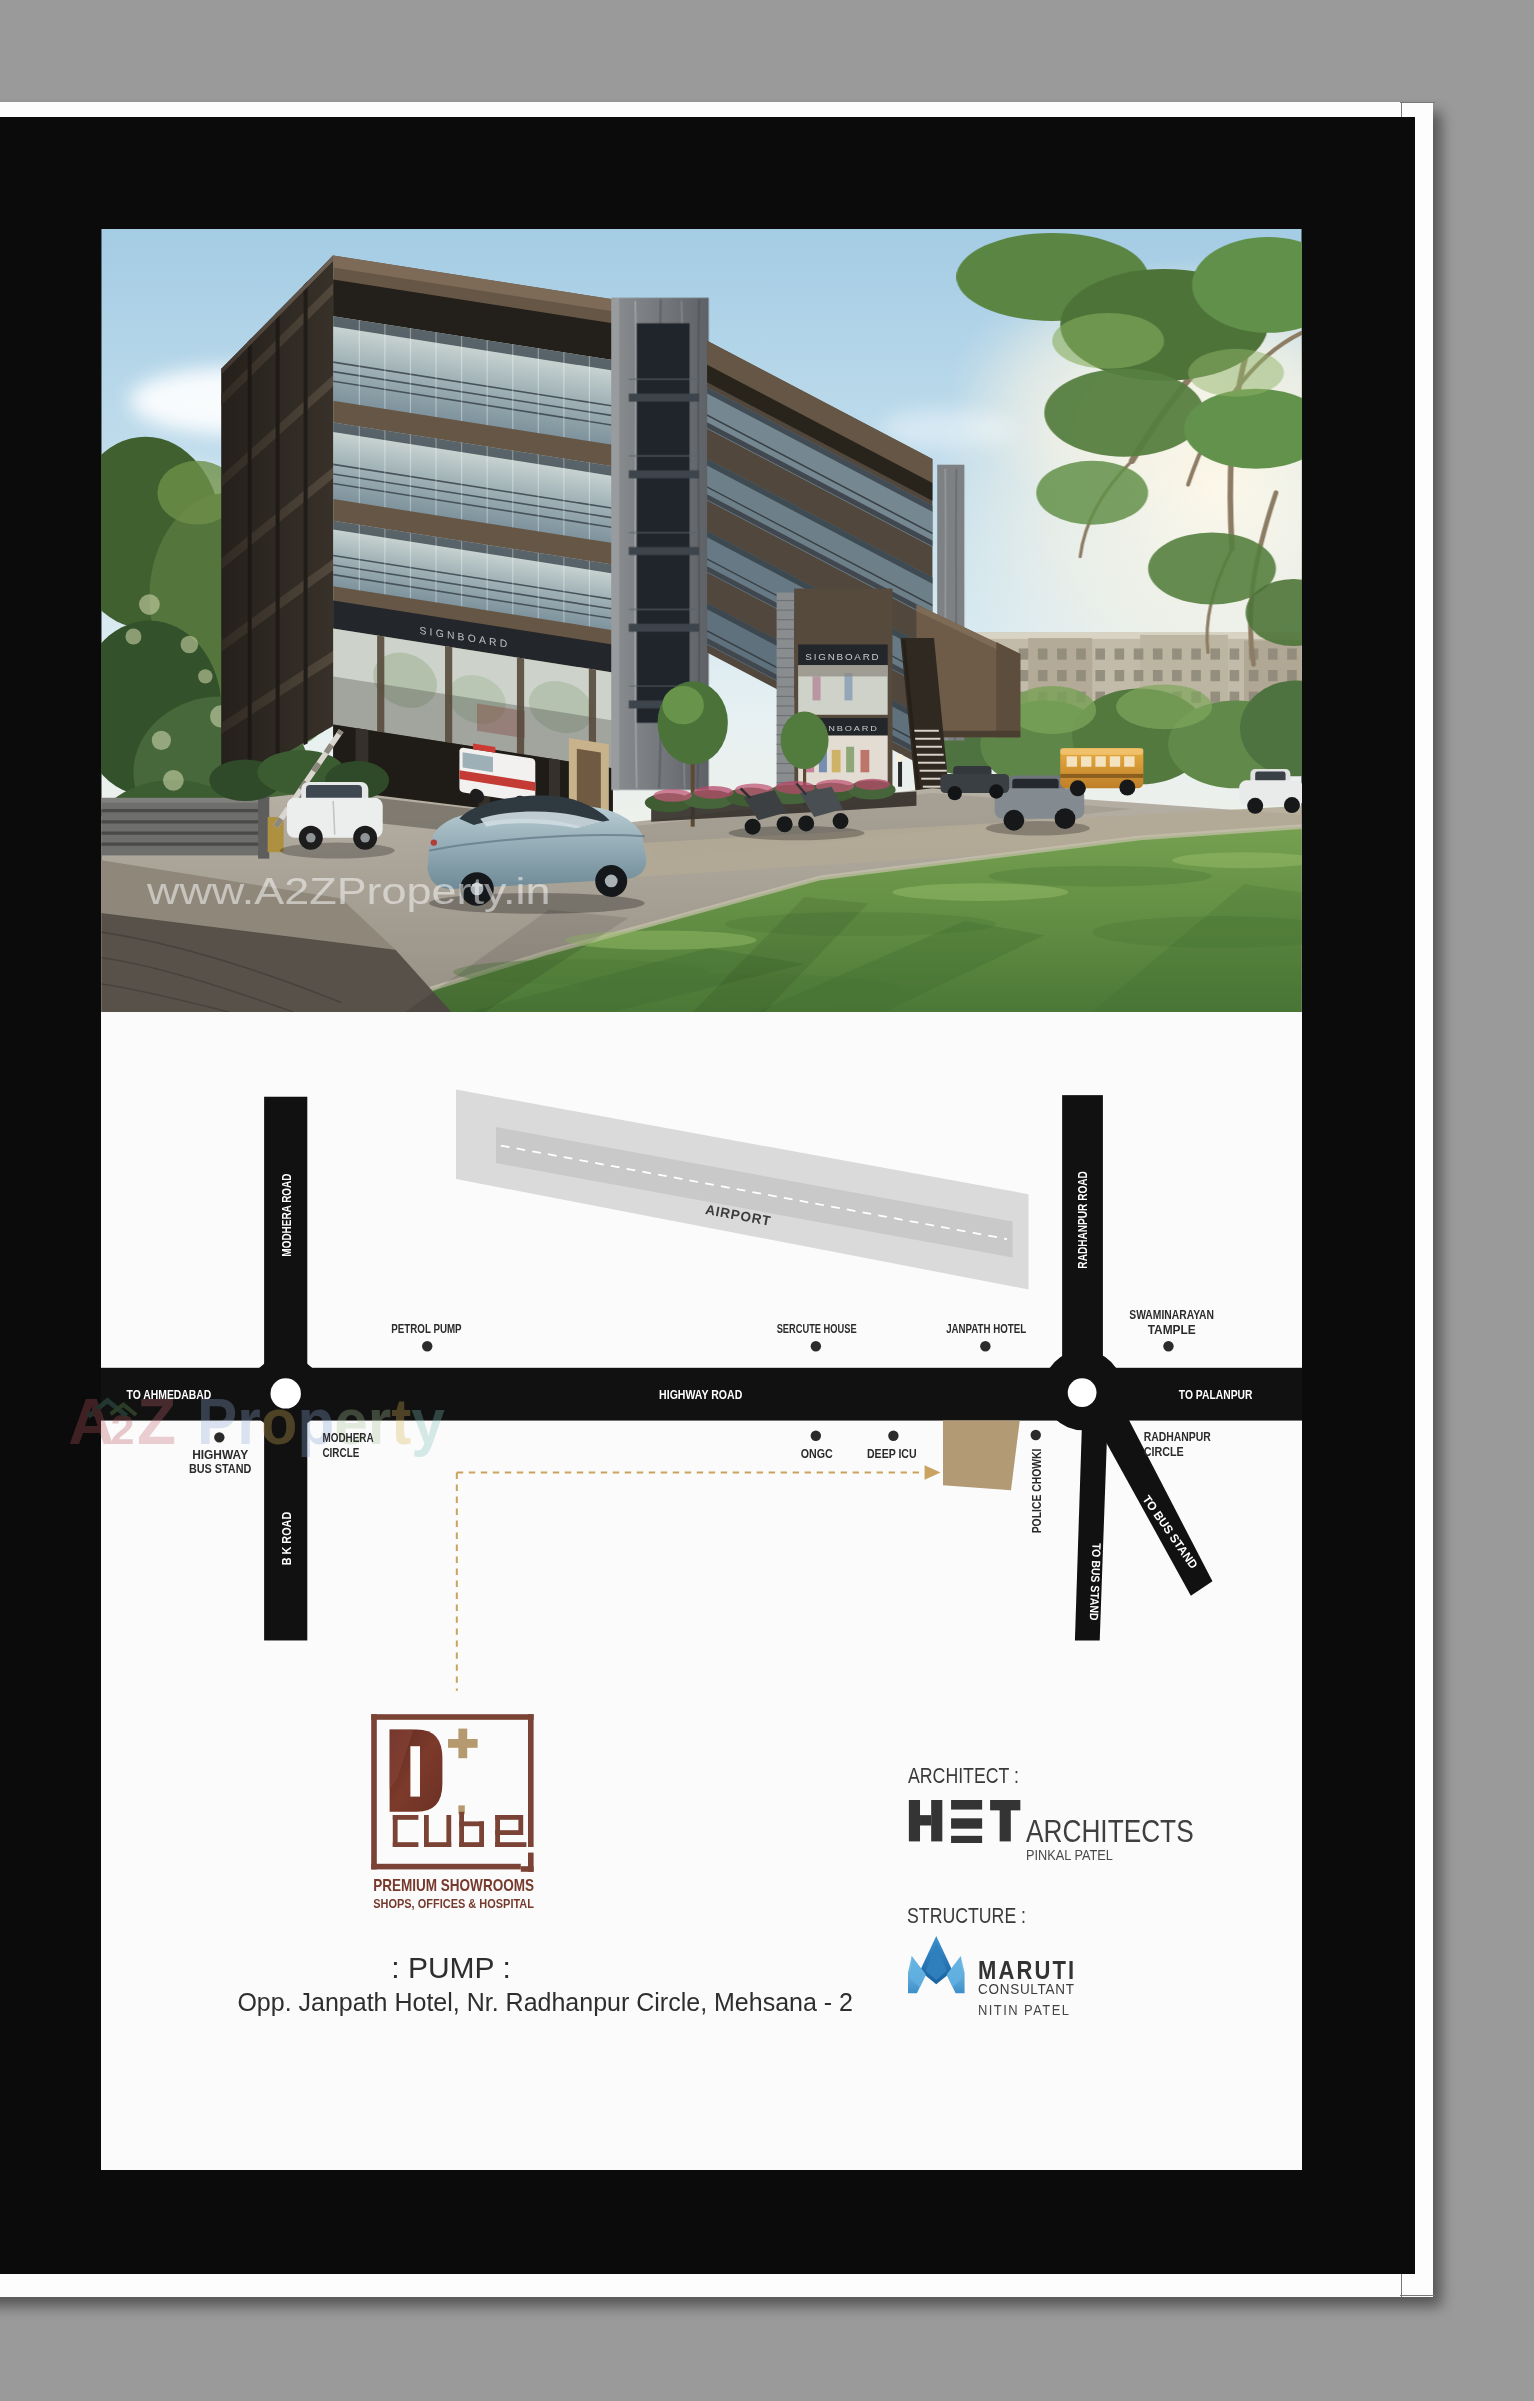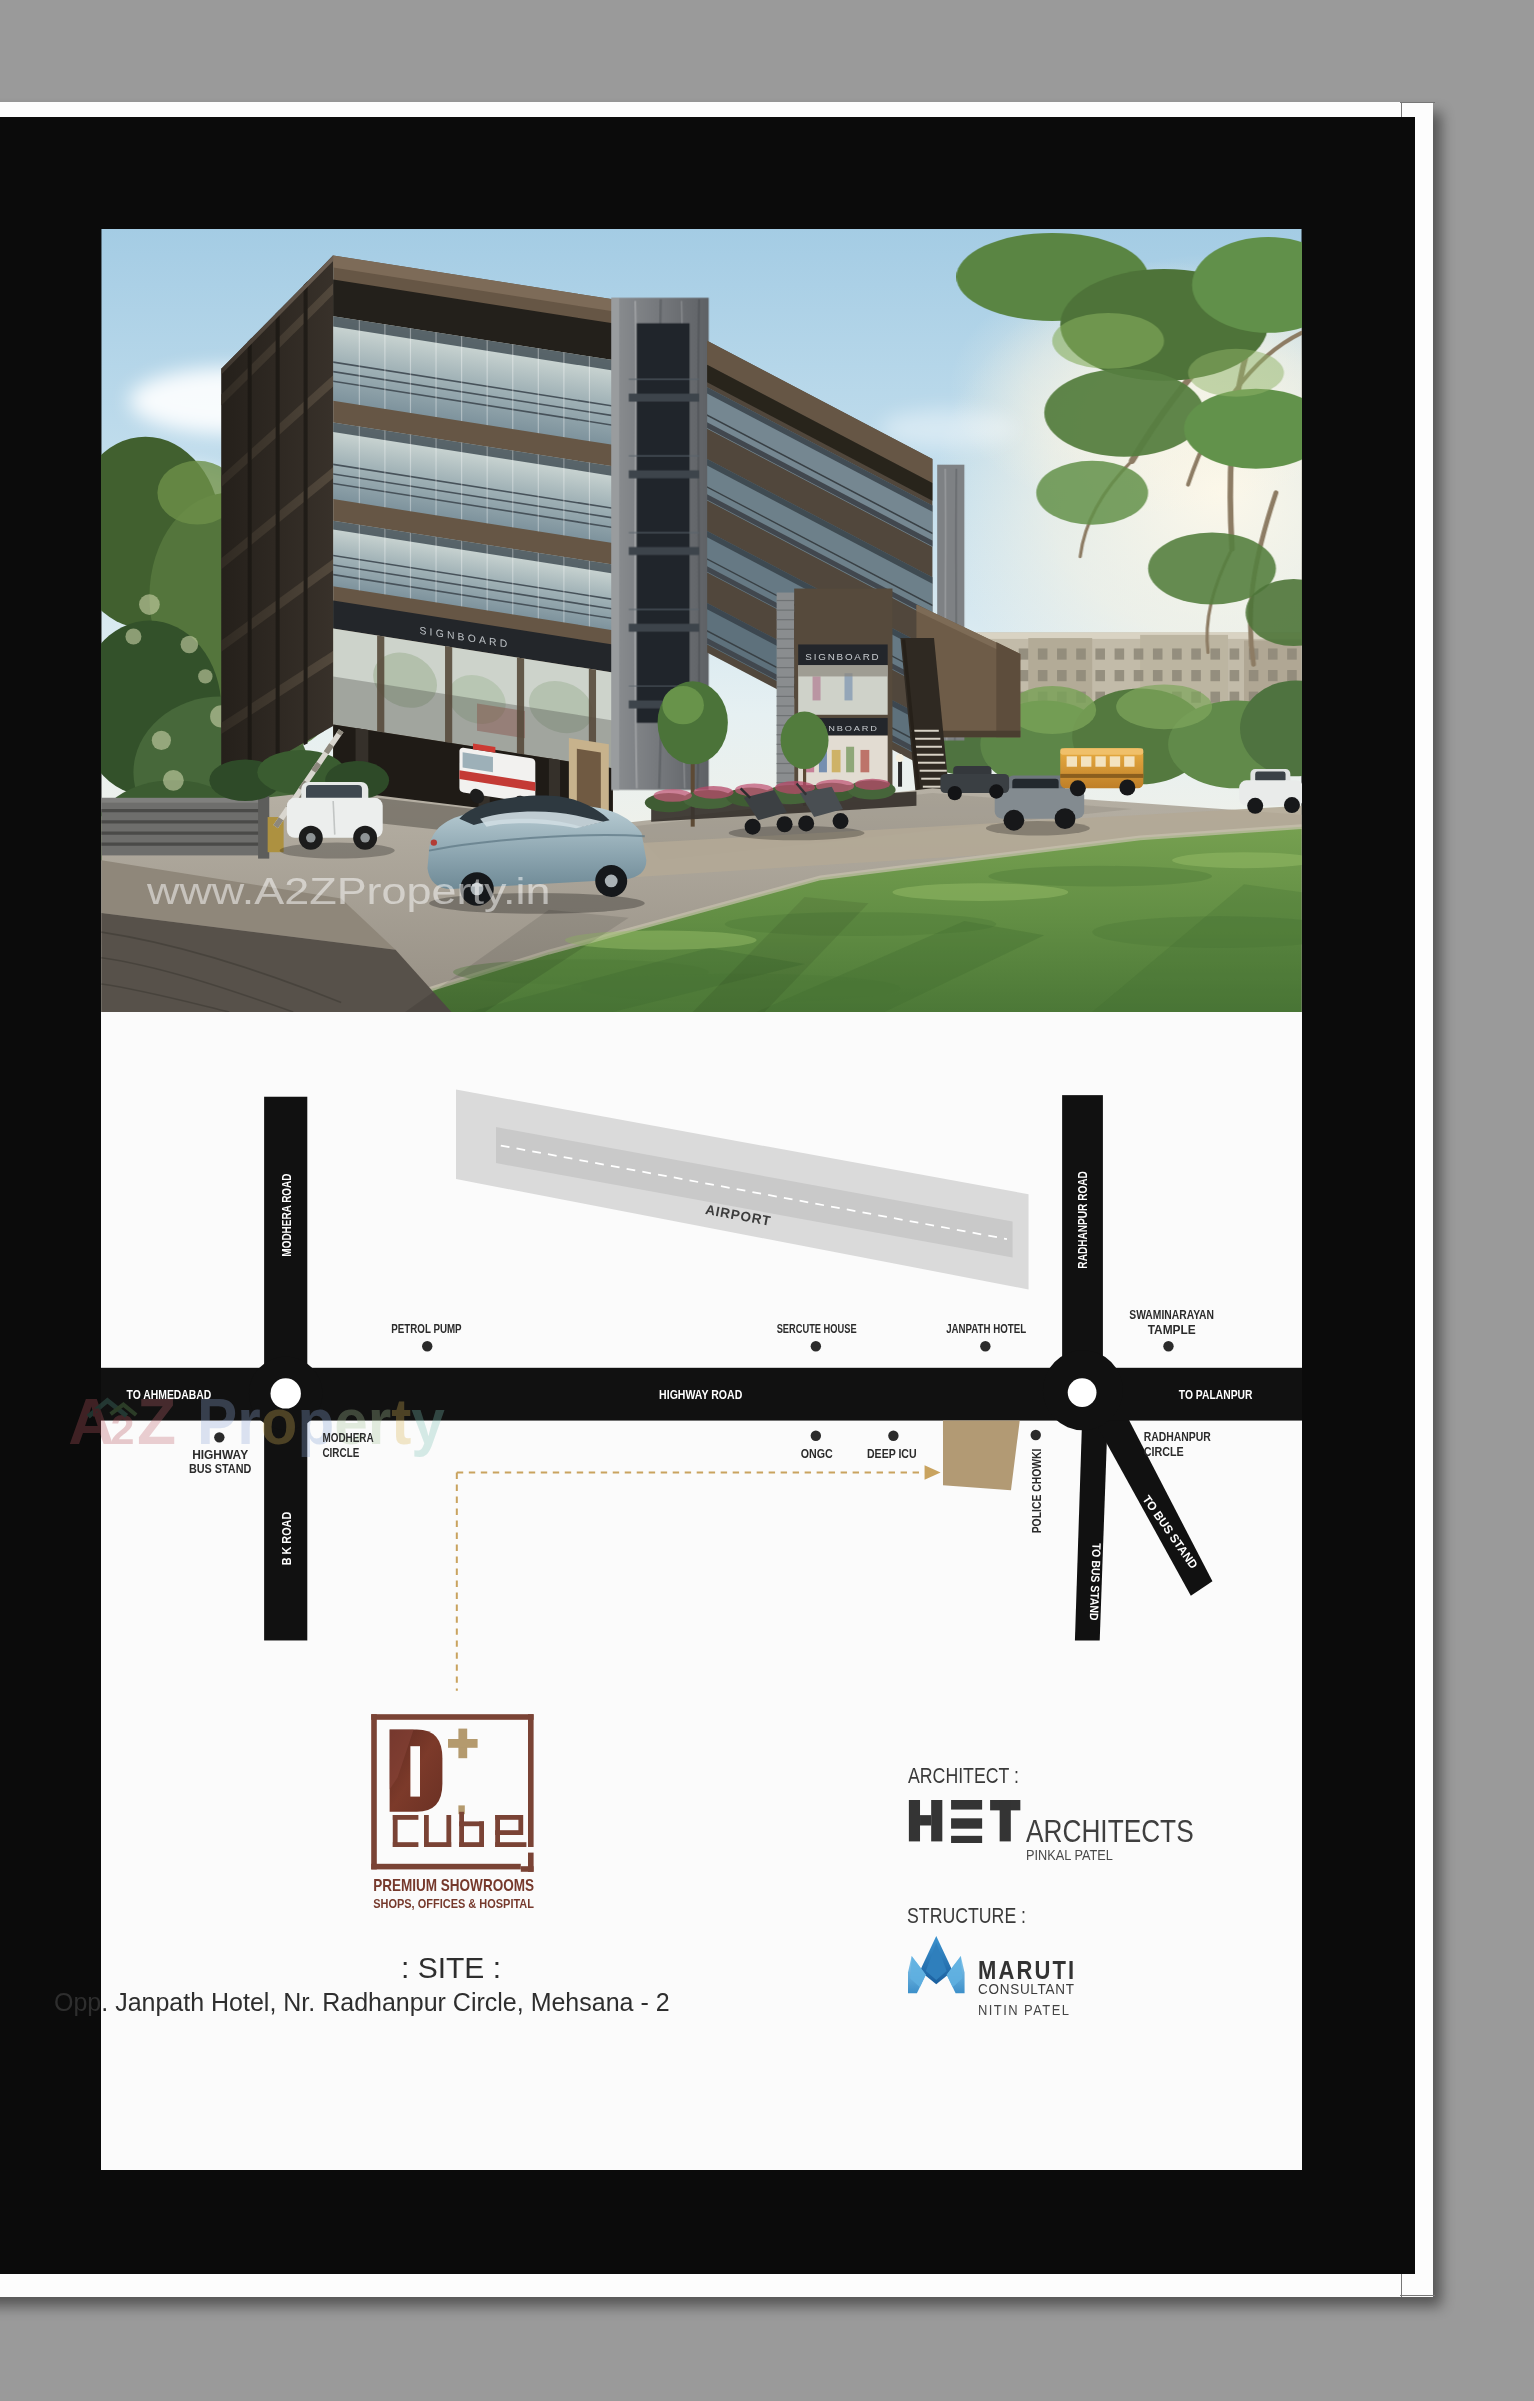--- a/index.html
+++ b/index.html
@@ -746,23 +746,23 @@
       <rect x="193" y="135" width="6" height="25"></rect>
       <rect x="164" y="154" width="34" height="6"></rect>
       <rect x="164" y="169" width="39" height="6"></rect>
   </g>
 
   <text x="112" y="230" text-anchor="middle" font-family="Liberation Sans" font-weight="bold" font-size="21" fill="#76392c" textLength="201" lengthAdjust="spacingAndGlyphs">PREMIUM SHOWROOMS</text>
 
   <text x="112" y="251" text-anchor="middle" font-family="Liberation Sans" font-weight="bold" font-size="16" fill="#76392c" textLength="201" lengthAdjust="spacingAndGlyphs">SHOPS, OFFICES &amp; HOSPITAL</text>
 </svg>
 
-<div class="abs" style="left:211px;top:1951px;width:480px;text-align:center;font-size:30px;color:#2e2e2e">: SITE :</div>
-
-<div class="abs" style="left:54px;top:1988px;width:799px;text-align:left;font-size:25px;color:#2e2e2e">Opp. Janpath Hotel, Nr. Radhanpur Circle, Mehsana - 2</div>
+<div class="abs" style="left:211px;top:1951px;width:480px;text-align:center;font-size:30px;color:#2e2e2e">: PUMP :</div>
+
+<div class="abs" style="left:54px;top:1988px;width:799px;text-align:right;font-size:25px;color:#2e2e2e">Opp. Janpath Hotel, Nr. Radhanpur Circle, Mehsana - 2</div>
 
 <div class="abs" style="left:908px;top:1763px;font-size:21.6px;color:#3a3a3a;transform:scale(0.82,1);transform-origin:0 0">ARCHITECT :</div>
 
 <svg class="abs" style="left:907px;top:1800px" width="120" height="43" viewBox="0 0 150 54">
   <g fill="#343434">
     <rect x="2" y="0" width="14" height="52"></rect>
     <rect x="30" y="0" width="14" height="52"></rect>
     <rect x="16" y="19" width="14" height="13"></rect>
     <rect x="55" y="0" width="39" height="12"></rect>
     <rect x="55" y="23" width="39" height="13"></rect>

